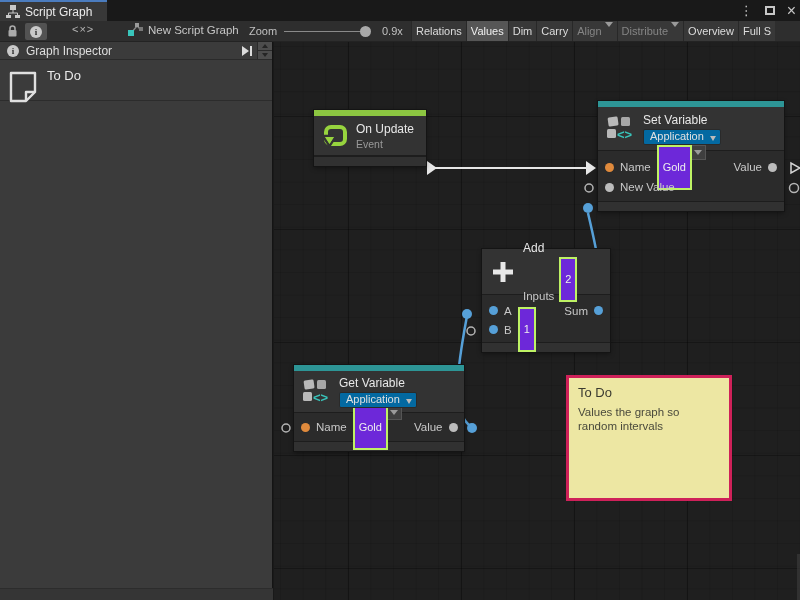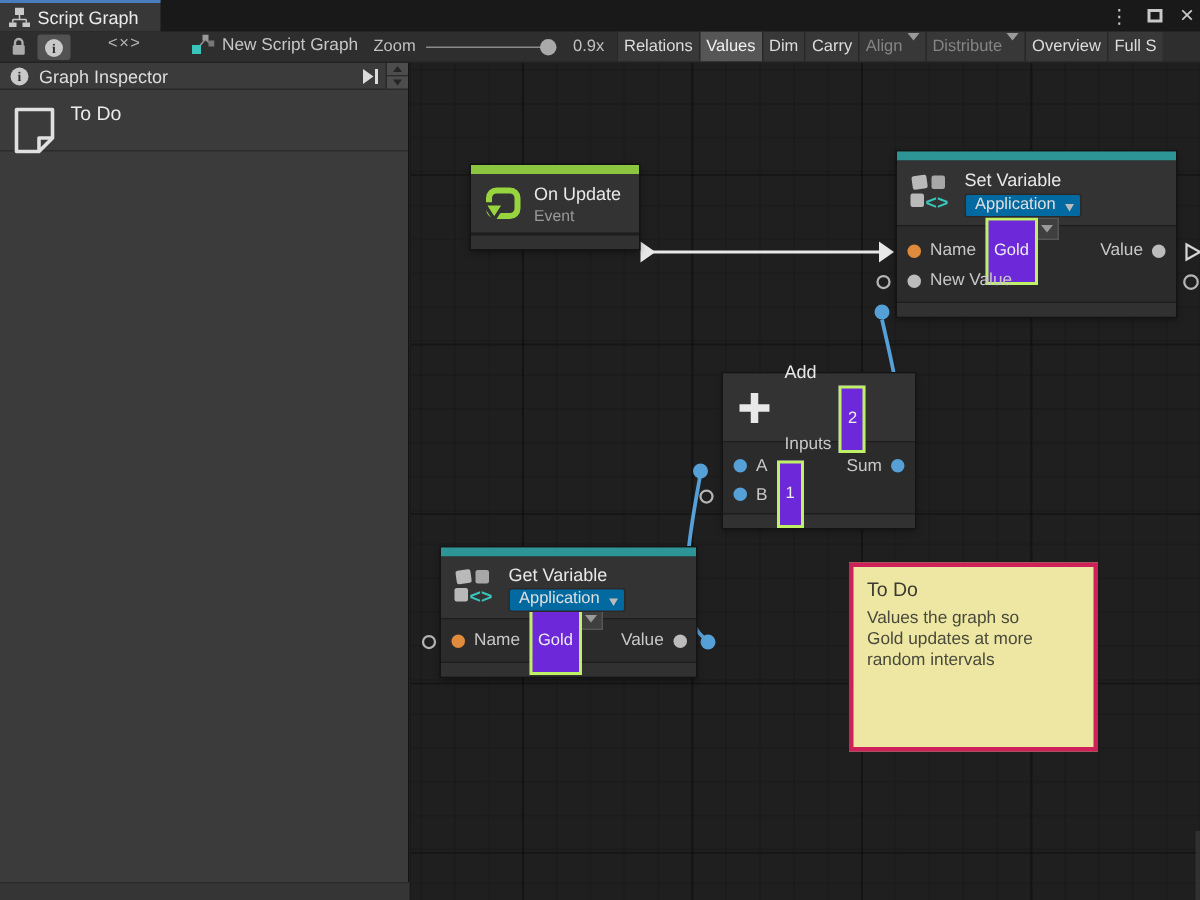--- a/index.html
+++ b/index.html
@@ -351,18 +351,17 @@
         <span class="plabel">Value</span>
         <span class="dot dot-grey"></span>
       </div>
     </div>
     <div class="nfooter"></div>
   </div>
 
   <div class="sticky">
     <div class="sticky-title">To Do</div>
     <div class="sticky-line">Values the graph so</div>
-    <div class="sticky-line">Gold updates at more</div>
     <div class="sticky-line">random intervals</div>
   </div>
 
   <div class="scroll-sliver"></div>
 </div>
 
 </body></html>

